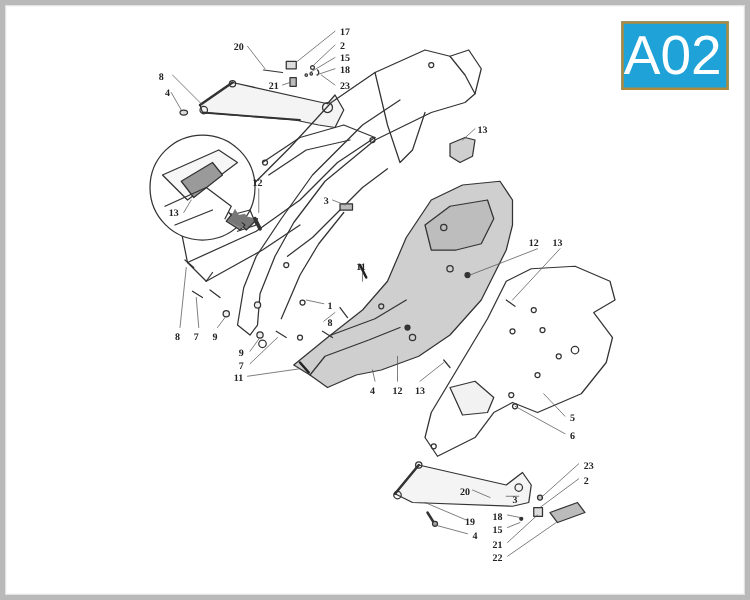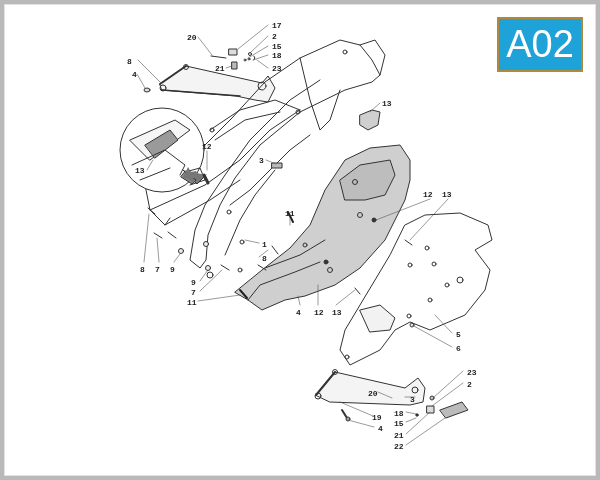--- a/index.html
+++ b/index.html
@@ -5,27 +5,27 @@
     html, body { margin: 0; padding: 0; background: #ffffff; }
     body { width: 600px; height: 480px; position: relative; overflow: hidden; font-family: "Liberation Sans", sans-serif; }
     .frame {
       position: absolute; left: 0; top: 0; width: 600px; height: 480px; box-sizing: border-box;
       border: 4px solid #b9b9b9; background: #ffffff;
       box-shadow: inset 1px 1px 0 #e2e2e2, inset -1px -1px 0 #e2e2e2;
     }
     .badge {
       position: absolute; left: 497px; top: 17px; width: 86px; height: 55px; box-sizing: border-box;
       background: #1ea2d8; border: 2px solid #b08a3c;
-      color: #ffffff; font-size: 38px; line-height: 51px; text-align: center; letter-spacing: 0px;
+      color: #ffffff; font-size: 44px; line-height: 51px; letter-spacing: 0px;
       font-family: "Liberation Sans", sans-serif;
     }
     svg.art { position: absolute; left: 0; top: 0; }
     .lbl {
       position: absolute; font-size: 8px; font-weight: bold; color: #222; line-height: 9px;
-      font-family: Liberation Mono, monospace; white-space: nowrap;
+      font-family: Liberation Serif, serif; white-space: nowrap;
     }
   </style>
 </head>
 <body>
 
 <div class="frame"></div>
 
 <svg class="art" width="600" height="480" viewBox="0 0 600 480">
   <g fill="none" stroke="#333" stroke-width="1" stroke-linejoin="round" stroke-linecap="round">
 

